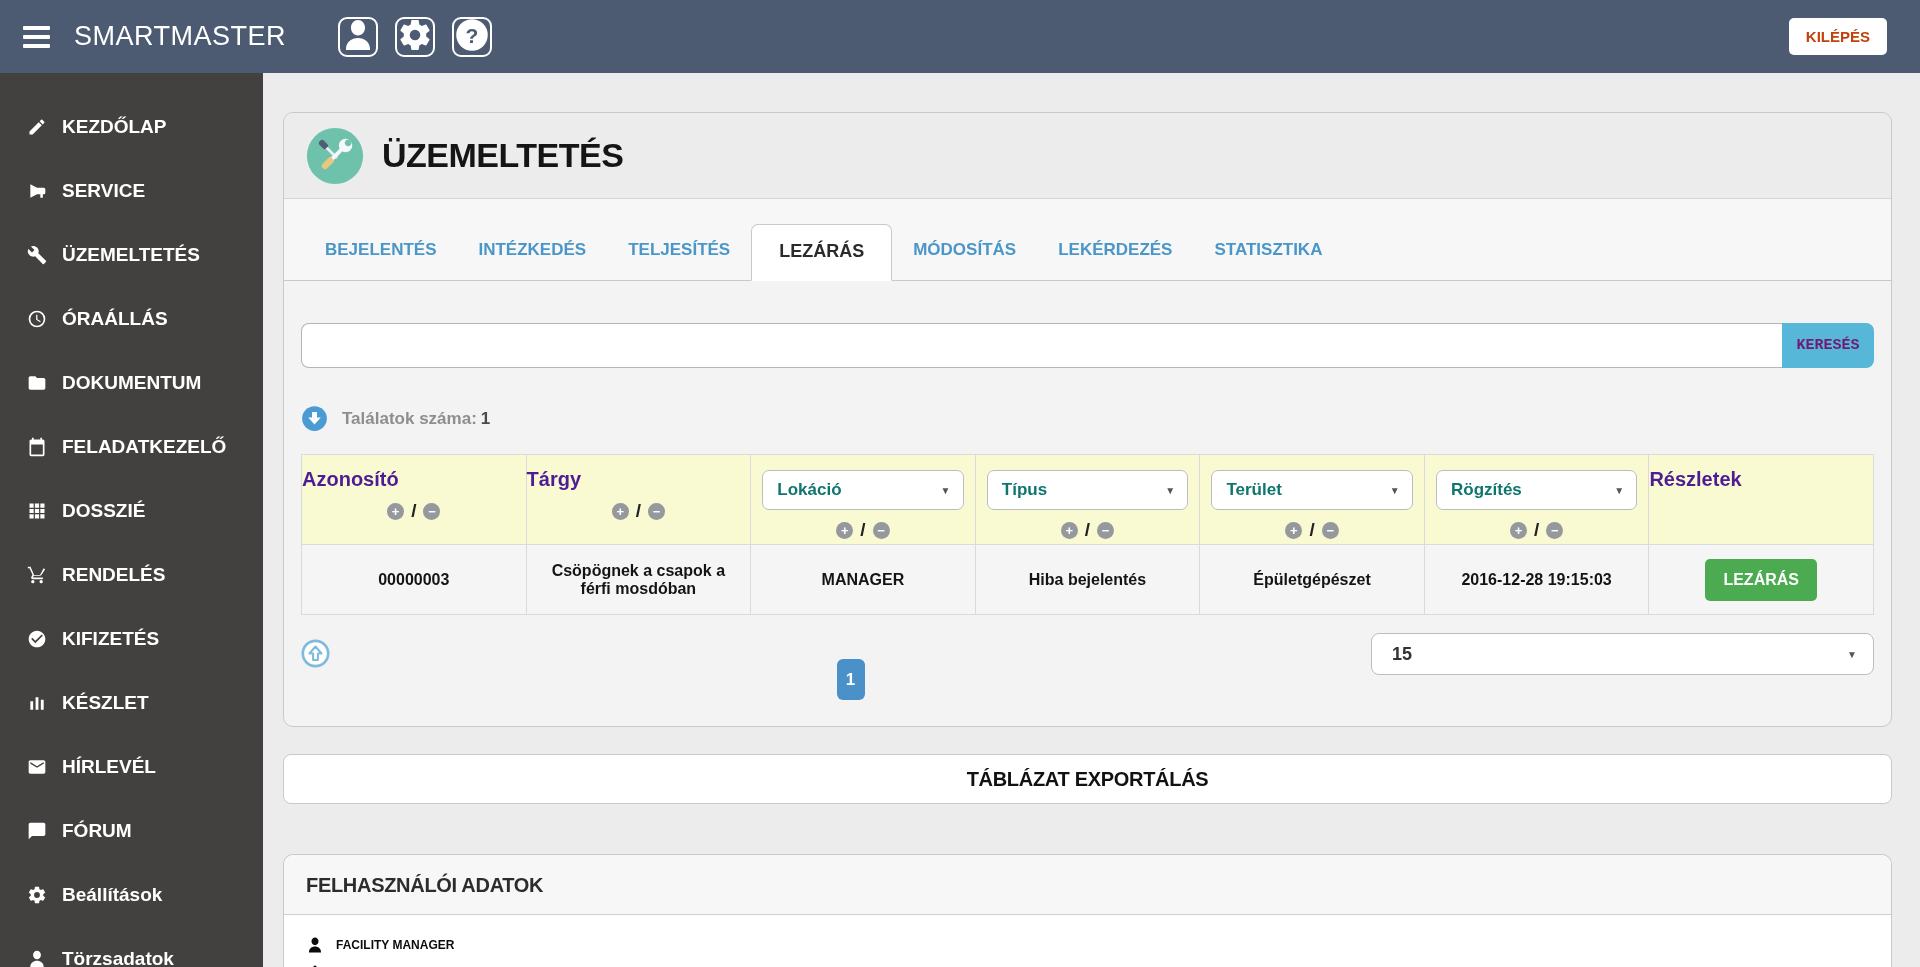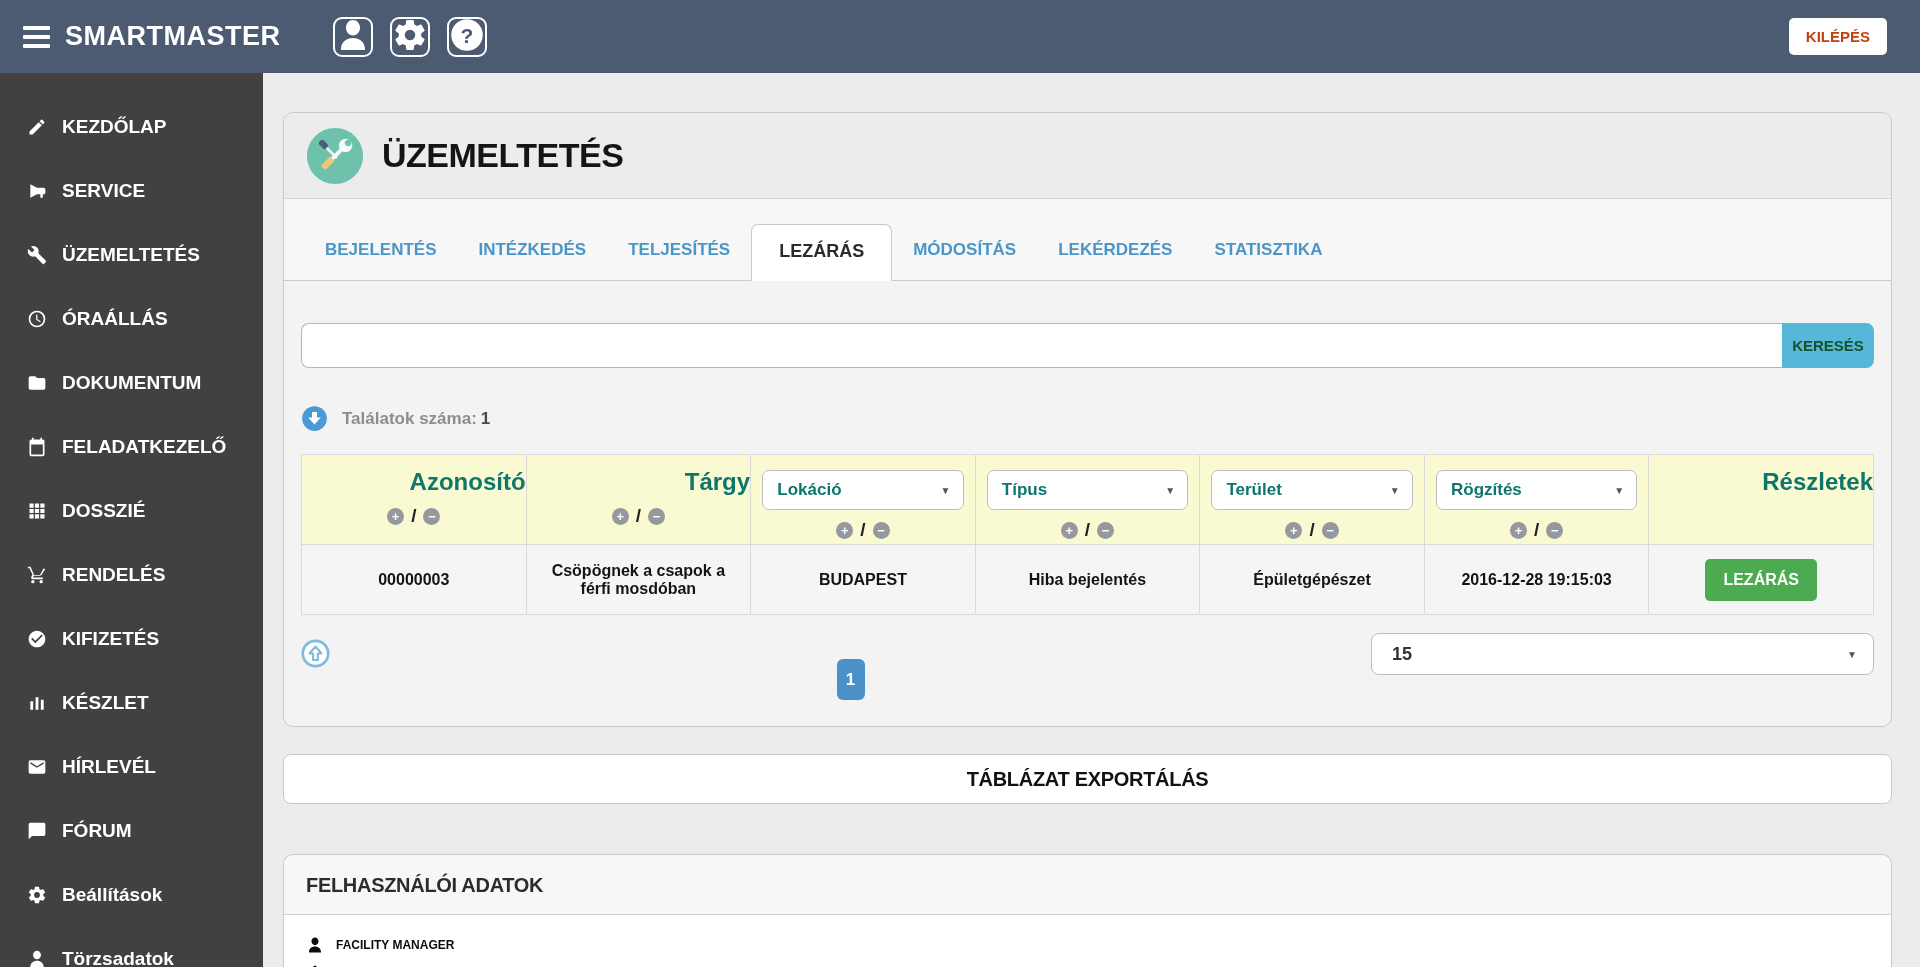--- a/index.html
+++ b/index.html
@@ -4,21 +4,21 @@
 <style>
   * { box-sizing: border-box; margin: 0; padding: 0; }
   html,body { width:1920px; height:967px; overflow:hidden;
     font-family:"Liberation Sans", sans-serif; background:var(--content-bg,#ececec); }
 
   
   .topbar { position:fixed; top:0; left:0; width:1920px; height:73px;
     background:var(--header-bg,#4d5b72); display:flex; align-items:center; z-index:20; }
   .burger { margin-left:23px; display:inline-flex; flex-direction:column; gap:5px; cursor:pointer; }
   .burger i { display:block; width:27px; height:4px; background:#fff; border-radius:1px; }
-  .app-title { color:#fff; font-size:27px; font-weight:bold; letter-spacing:.5px; margin-left:15px; }
+  .app-title { color:#fff; font-size:27px; font-weight:normal; letter-spacing:.5px; margin-left:24px; }
   .hdr-icons { display:flex; gap:17px; margin-left:52px; }
   .icon-btn { width:40px; height:40px; border:2.5px solid #fff; border-radius:9px;
     display:flex; align-items:center; justify-content:center; background:transparent; cursor:pointer; }
   .icon-btn svg { width:23px; height:23px; fill:#fff; }
   .logout-btn { margin-left:auto; margin-right:33px; background:#fff; border:none; border-radius:5px;
     color:#c2410c; font-weight:bold; font-size:15px; padding:10px 17px; cursor:pointer;
     font-family:"Liberation Sans",sans-serif; }
 
   
   .sidebar { position:fixed; top:73px; left:0; bottom:0; width:263px;
@@ -47,32 +47,32 @@
     border:1px solid #c9c9c9; border-bottom:1px solid #fff; border-radius:7px 7px 0 0;
     padding:16px 27px 18px; margin-bottom:-1px; }
 
   .panel-body { padding:42px 17px 26px; }
 
   .search-row { display:flex; }
   .search-input { flex:1; height:45px; border:1px solid #b5b5b5; border-right:none;
     border-radius:8px 0 0 8px; background:#fff; padding:0 14px; font-size:18px;
     font-family:"Liberation Sans",sans-serif; outline:none; }
   .search-btn { width:92px; height:45px; border:none; border-radius:0 8px 8px 0;
-    background:var(--search-button-bg,#57b7d9); color:#14532d; font-weight:bold; font-size:15px;
-    cursor:pointer; font-family:Liberation Sans, sans-serif; }
+    background:var(--search-button-bg,#57b7d9); color:#701a75; font-weight:bold; font-size:15px;
+    cursor:pointer; font-family:Liberation Mono, monospace; }
 
   .results-row { margin-top:37px; display:flex; align-items:center; gap:14px; }
   .toggle-icon { width:27px; height:27px; display:inline-flex; cursor:pointer; }
   .results-text { font-size:17px; font-weight:bold; color:#8e8e8e; }
   .results-text b { color:#4a4a4a; margin-left:4px; }
 
   .data-table { margin-top:22px; width:100%; border-collapse:collapse; table-layout:fixed; }
   .data-table th { width:14.28%; background:var(--table-header-bg,#fafad2);
     border:1px solid #dadada; height:90px; vertical-align:top; padding-top:13px; }
-  .th-label { font-size:24px; font-weight:bold; color:#0f766e; text-align:right; }
+  .th-label { font-size:20px; font-weight:bold; color:#4c1d95; text-align:left; }
   .sort-ctrls { display:flex; align-items:center; justify-content:center; gap:7px; margin-top:9px; }
   .pm { width:17px; height:17px; border-radius:50%; border:none; background:#95989c; color:#fff;
     font-size:13px; font-weight:bold; line-height:17px; text-align:center; cursor:pointer; padding:0;
     font-family:"Liberation Sans",sans-serif; }
   .slash { font-size:19px; font-weight:bold; color:#222; }
   .hdr-select { margin:2px auto 0; width:90%; height:40px; background:#fff; border:1px solid #bdbdbd;
     border-radius:7px; display:flex; align-items:center; padding:0 12px 0 14px; cursor:pointer; }
   .hdr-select .sel-label { font-size:17px; font-weight:bold; color:#0f766e; flex:1; text-align:left; }
   .caret { font-size:10px; color:#555; }
   .data-table td { background:#f5f5f5; border:1px solid #dadada; height:70px;
@@ -366,21 +366,21 @@
               </th>
               <th>
                 <div class="th-label">Részletek</div>
               </th>
             </tr>
           </thead>
         <tbody id="tbody">
             <tr>
               <td>00000003</td>
               <td>Csöpögnek a csapok a férfi mosdóban</td>
-              <td>BUDAPEST</td>
+              <td>MANAGER</td>
               <td>Hiba bejelentés</td>
               <td>Épületgépészet</td>
               <td>2016-12-28 19:15:03</td>
               <td><button class="row-action">LEZÁRÁS</button></td>
             </tr>
           </tbody>
       </table>
       <div class="footer-row">
         <span class="up-icon">
           <svg viewBox="0 0 24 24">

